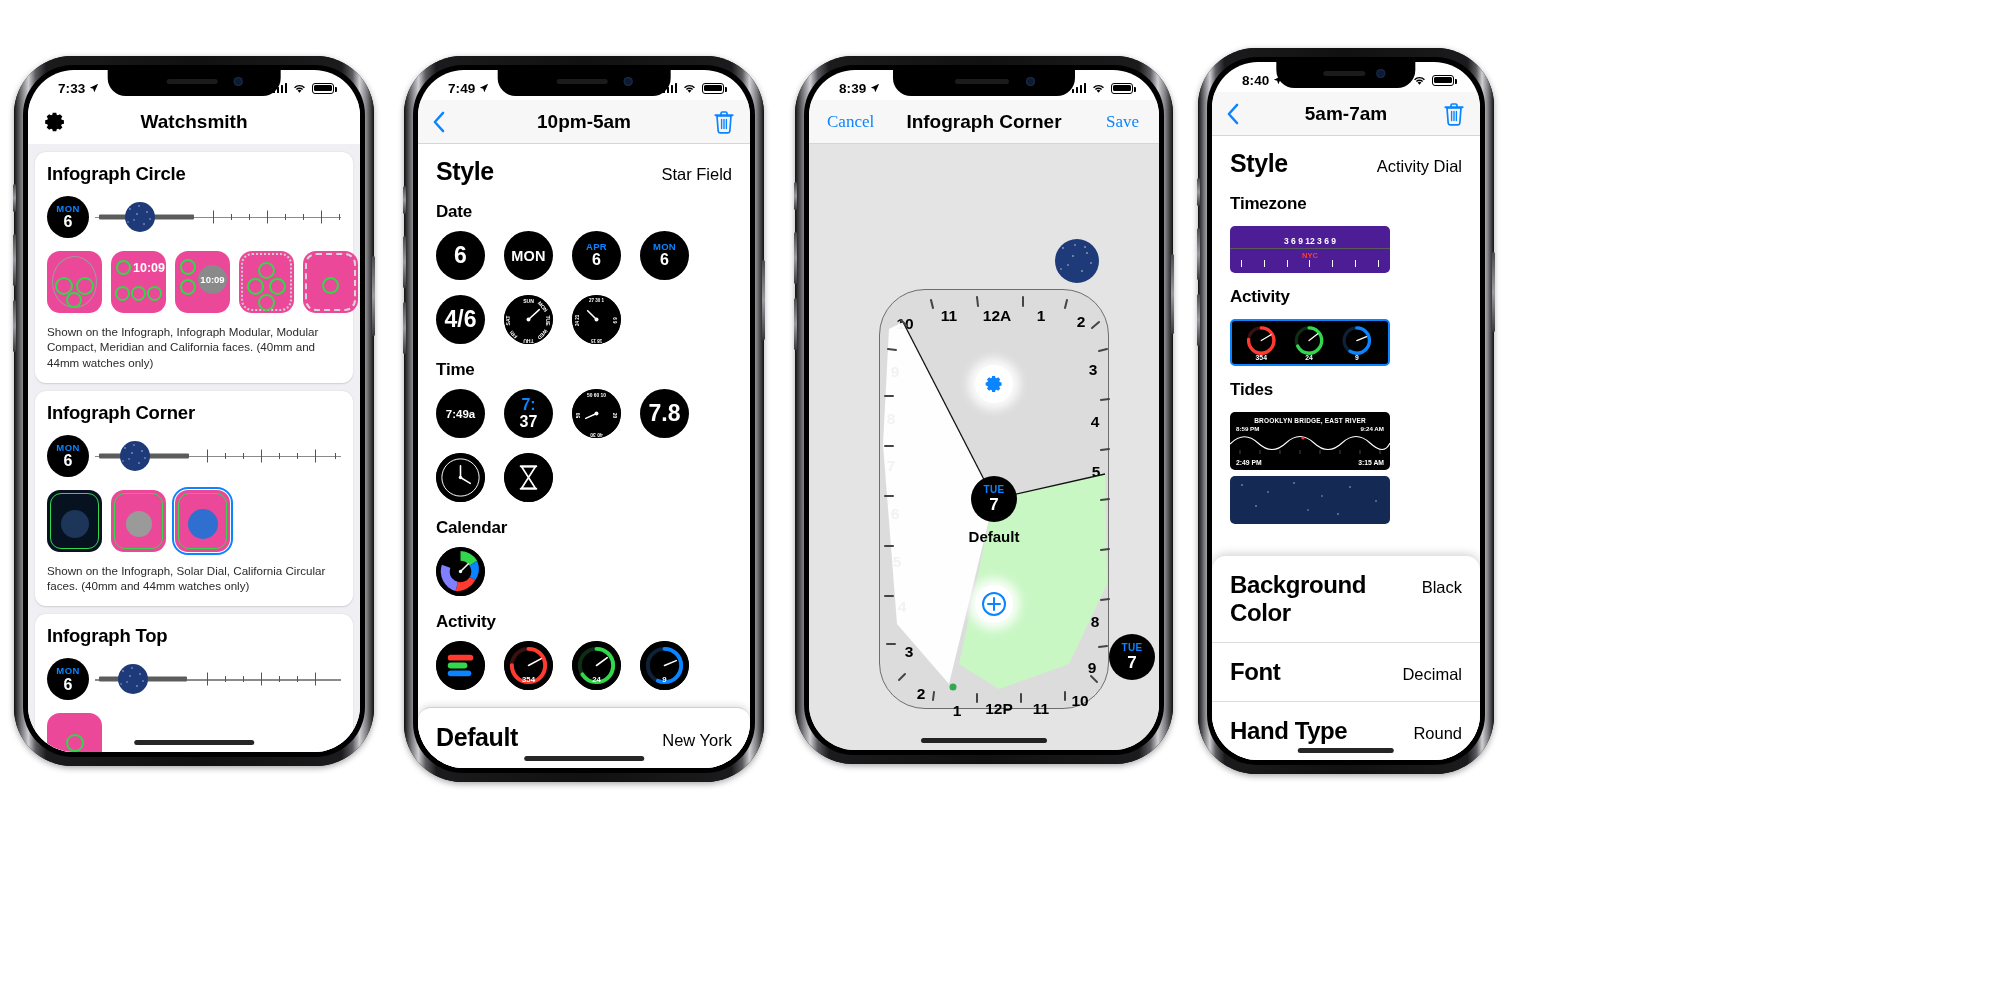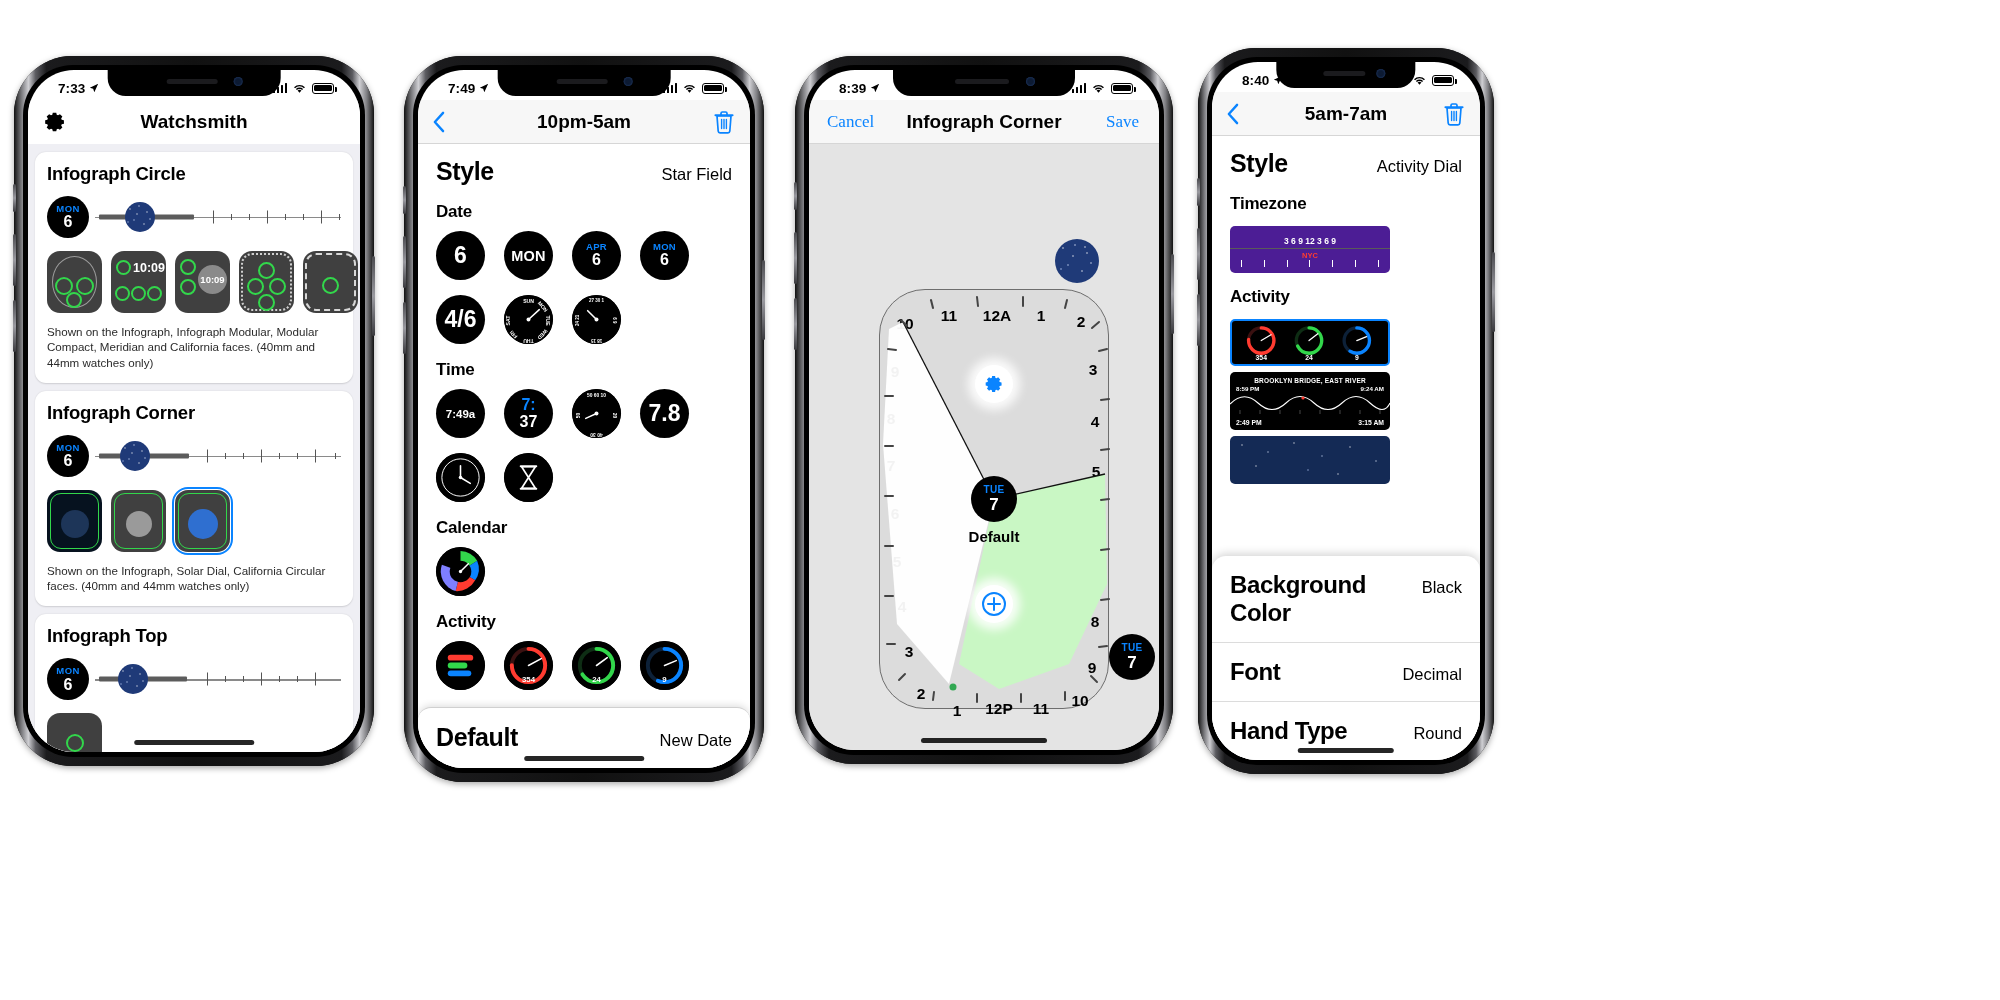--- a/index.html
+++ b/index.html
@@ -104,21 +104,21 @@
       radial-gradient(1px 1px at 22px 10px,#fff,transparent),
       radial-gradient(1px 1px at 9px 18px,#cfe0ff,transparent),
       radial-gradient(1px 1px at 19px 22px,#fff,transparent),
       radial-gradient(1px 1px at 25px 17px,#e6eeff,transparent),
       radial-gradient(1px 1px at 12px 12px,#fff,transparent),
       radial-gradient(1px 1px at 3px 20px,#bed2ff,transparent);
   }
   .bar-seg { position:absolute; top:50%; height:5px; transform:translateY(-50%);
              background:#5c5c5c; border-radius:1px; }
   .watch-row { display:flex; gap:9px; margin-top:13px; }
-  .watch { width:55px; height:62px; border-radius:13px; background:#404040; position:relative;
+  .watch { width:55px; height:62px; border-radius:13px; background:#ec4899; position:relative;
            overflow:hidden; flex:0 0 auto; }
   .gring { position:absolute; border:2.3px solid #32d74b; border-radius:50%; background:transparent; }
   .card-desc { font-size:11.6px; color:#2b2b2b; line-height:1.32; margin-top:11px; }
 
   
   .p2-body { position:absolute; top:74px; left:0; right:0; bottom:0; background:#fff; overflow:hidden; }
   .sec-hd { display:flex; align-items:baseline; justify-content:space-between;
             padding:13px 18px 2px; }
   .sec-hd .h { font-size:25px; font-weight:700; letter-spacing:-.4px; color:#000; }
   .sec-hd .v { font-size:16.5px; color:#000; }
@@ -576,21 +576,21 @@
                 <circle cx="25" cy="25" r="17" fill="none" stroke="#0d2138" stroke-width="4"></circle>
                 <circle cx="25" cy="25" r="17" fill="none" stroke="#0a84ff" stroke-width="4" stroke-dasharray="60 107" transform="rotate(-90 25 25)" stroke-linecap="round"></circle>
                 <line x1="25" y1="25" x2="37" y2="20" stroke="#fff" stroke-width="1.6" stroke-linecap="round"></line>
                 <text x="25" y="42" text-anchor="middle" fill="#fff" font-size="8" font-weight="700" font-family="Liberation Sans, sans-serif">9</text>
               </svg>
               </div>
           </div>
 
           <div class="loc-bar">
             <span class="h">Default</span>
-            <span class="v">New Date</span>
+            <span class="v">New York</span>
           </div>
         </div>
         <div class="home-ind"></div>
       </div>
     </div>
   </div>
 
   <div class="phone" style="left:795px; top:24px; width:378px; height:708px;">
     <div class="band"></div>
     <div class="sbtn l" style="top:126px; height:28px;"></div>
@@ -843,20 +843,21 @@
               <line x1="79" y1="20" x2="88" y2="13" stroke="#fff" stroke-width="1.3" stroke-linecap="round"></line>
               <text x="79" y="40" text-anchor="middle" fill="#fff" font-size="7" font-weight="700" font-family="Liberation Sans, sans-serif">24</text>
 
               <circle cx="128" cy="20" r="13" fill="none" stroke="#0d2138" stroke-width="3.4"></circle>
               <circle cx="128" cy="20" r="13" fill="none" stroke="#0a84ff" stroke-width="3.4" stroke-dasharray="48 82" transform="rotate(-90 128 20)" stroke-linecap="round"></circle>
               <line x1="128" y1="20" x2="138" y2="16" stroke="#fff" stroke-width="1.3" stroke-linecap="round"></line>
               <text x="128" y="40" text-anchor="middle" fill="#fff" font-size="7" font-weight="700" font-family="Liberation Sans, sans-serif">9</text>
             </svg>
           </div>
 
+          <div class="sub-hd">Tides</div>
           <div class="tide-thumb">
             <div style="position:absolute; left:0; right:0; top:5px; text-align:center; color:#fff;
                         font-size:6.5px; font-weight:700; letter-spacing:.2px;">BROOKLYN BRIDGE, EAST RIVER</div>
             <svg viewBox="0 0 160 30" style="position:absolute; left:0; top:14px; width:100%; height:30px;">
               <path d="M0 18 Q14 4 28 17 T56 17 T84 17 T112 17 T140 17 T160 17" fill="none" stroke="#fff" stroke-width="1.1"></path>
               <g stroke="#666" stroke-width=".7">
                 <line x1="10" y1="24" x2="10" y2="28"></line>
                   <line x1="30" y1="24" x2="30" y2="28"></line>
                 <line x1="50" y1="24" x2="50" y2="28"></line>
                   <line x1="70" y1="24" x2="70" y2="28"></line>

